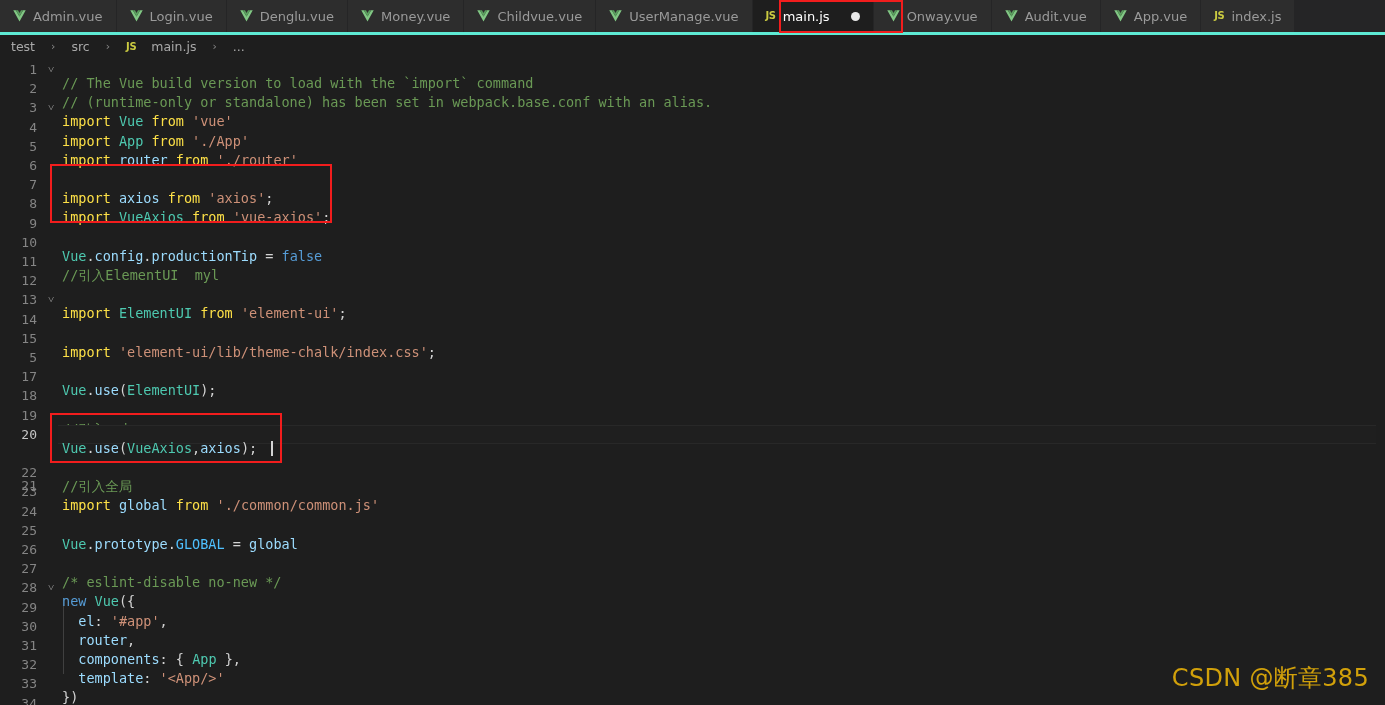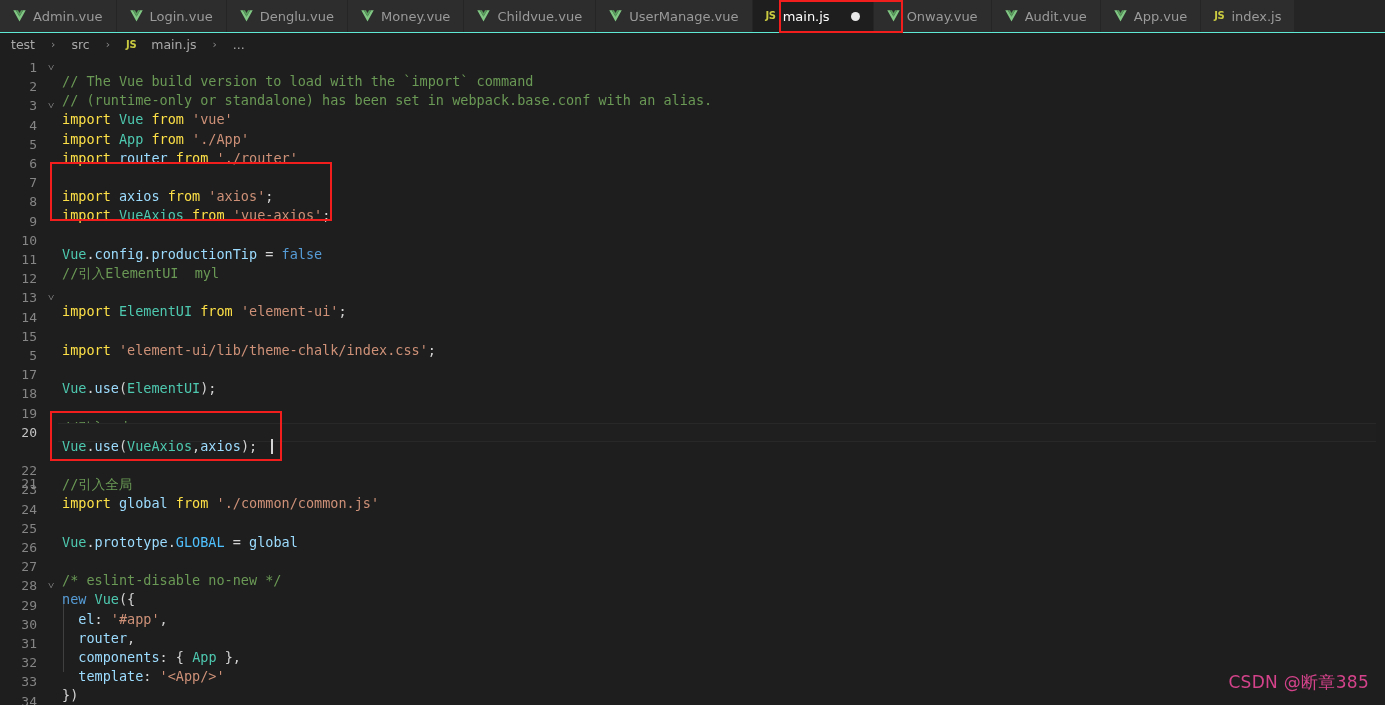--- a/index.html
+++ b/index.html
@@ -14,21 +14,21 @@
     width: 1385px; height: 705px;
     background: #1e1e1e;
     overflow: hidden;
   }
 
   
   .tabbar {
     display: flex;
     height: 32px;
     background: #252526;
-    border-bottom: 1px solid #5eead4;
+    border-bottom: 3px solid #5eead4;
     align-items: stretch;
     overflow: hidden;
   }
   .tab {
     display: flex;
     align-items: center;
     gap: 7px;
     padding: 0 13px;
     background: #2d2d2d;
     border-right: 1px solid #252526;
@@ -168,22 +168,22 @@
     border: 2.5px solid #f21d1d;
     box-sizing: border-box;
     pointer-events: none;
     z-index: 5;
   }
 
   
   .watermark {
     position: absolute;
     right: 16px; bottom: 11px;
-    color: #ec4899;
-    font-size: 17px;
+    color: #eab308;
+    font-size: 24px;
     font-family: "DejaVu Sans", sans-serif;
     opacity: 0.88;
     letter-spacing: 0.3px;
     z-index: 9;
     text-align: center;
   }
 </style>
 </head>
 <body>
 

